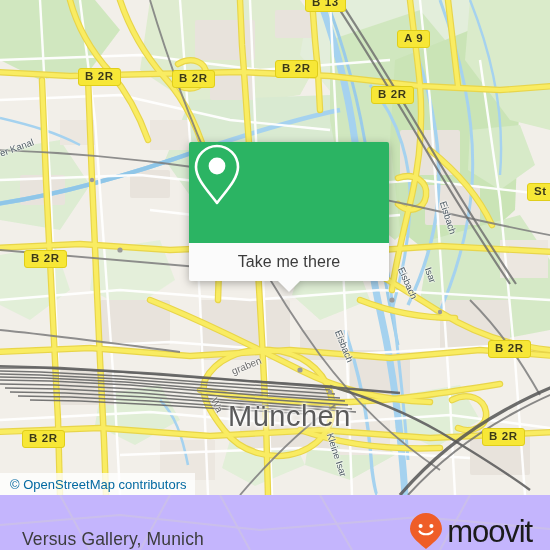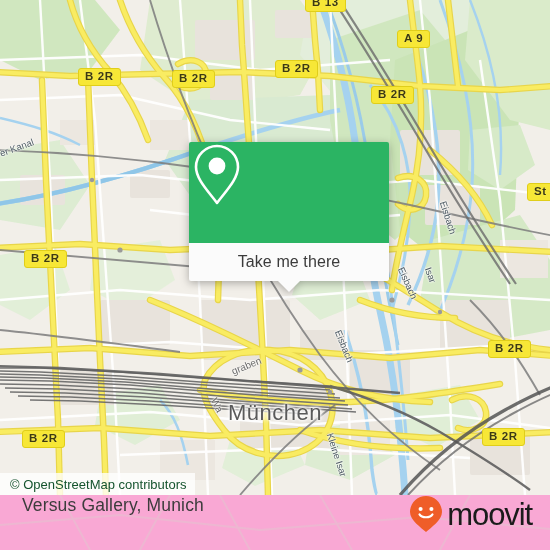--- a/index.html
+++ b/index.html
@@ -40,21 +40,21 @@
   .wlabel{
     position:absolute;
     color:#4d5a63;
     font-size:9.5px;
     white-space:nowrap;
     text-shadow:0 0 2px #fff,0 0 2px #fff,0 0 3px #fff;
   }
   .citylabel{
     position:absolute;
     color:#5a5a5a;
-    font-size:22px;
+    font-size:29px;
     letter-spacing:.5px;
     white-space:nowrap;
     text-shadow:0 0 3px #fff,0 0 3px #fff,0 0 5px #fff,0 0 6px #fff;
   }
   .streetlabel{
     position:absolute;
     color:#6b6b6b;
     font-size:10px;
     white-space:nowrap;
     text-shadow:0 0 2px #fff,0 0 2px #fff;
@@ -63,21 +63,21 @@
   
   .osm-bar{
     position:absolute;left:0;bottom:0;
     height:22px;
     background:rgba(255,255,255,.78);
     display:flex;align-items:center;
     padding:0 8px 0 10px;
     box-sizing:border-box;
   }
   .osm-bar span{
-    font-size:13px;color:#14532d;white-space:nowrap;
+    font-size:13px;color:#0369a1;white-space:nowrap;
   }
 
   
   .popup{
     position:absolute;left:189px;top:142px;
     width:200px;
     filter:drop-shadow(0 2px 4px rgba(0,0,0,.30));
   }
   .popup-head{
     background:#2bb463;
@@ -101,22 +101,22 @@
     width:0;height:0;
     border-left:11px solid transparent;
     border-right:11px solid transparent;
     border-top:11px solid #fbfbfb;
   }
 
   
   .footer{
     position:absolute;left:0;top:495px;
     width:550px;height:55px;
-    background:#f9a8d4;
-    display:flex;align-items:flex-start;justify-content:space-between;
+    background:#c4b5fd;
+    display:flex;align-items:flex-end;justify-content:space-between;
     padding:0 18px 0 22px;
     box-sizing:border-box;
     overflow:hidden;
   }
   .footer-ghost{
     position:absolute;left:0;top:0;width:550px;height:55px;
     opacity:.35;
   }
   .place-name{
     position:relative;

